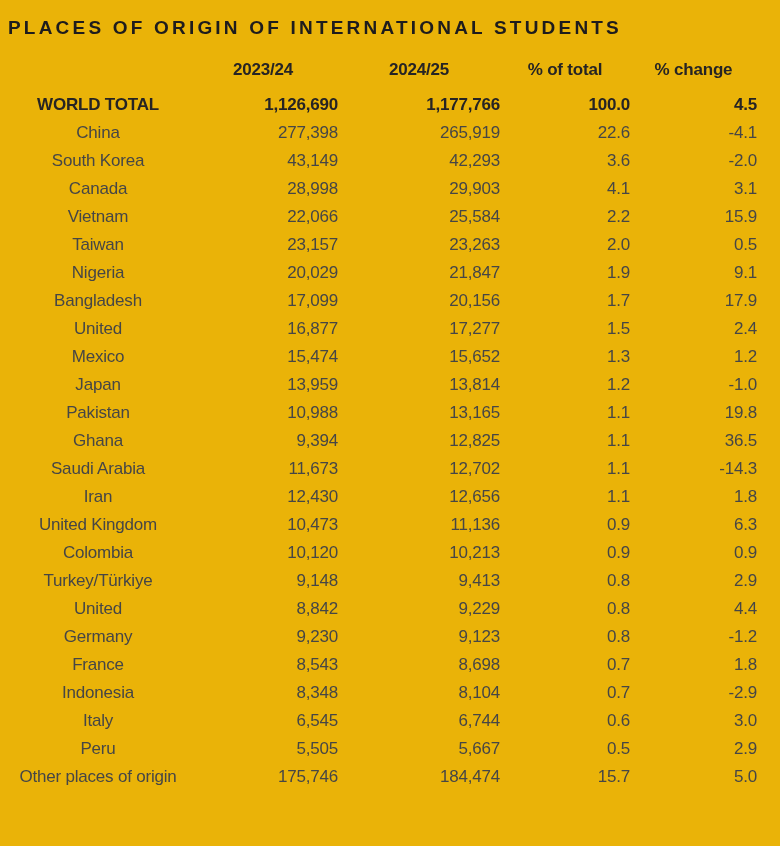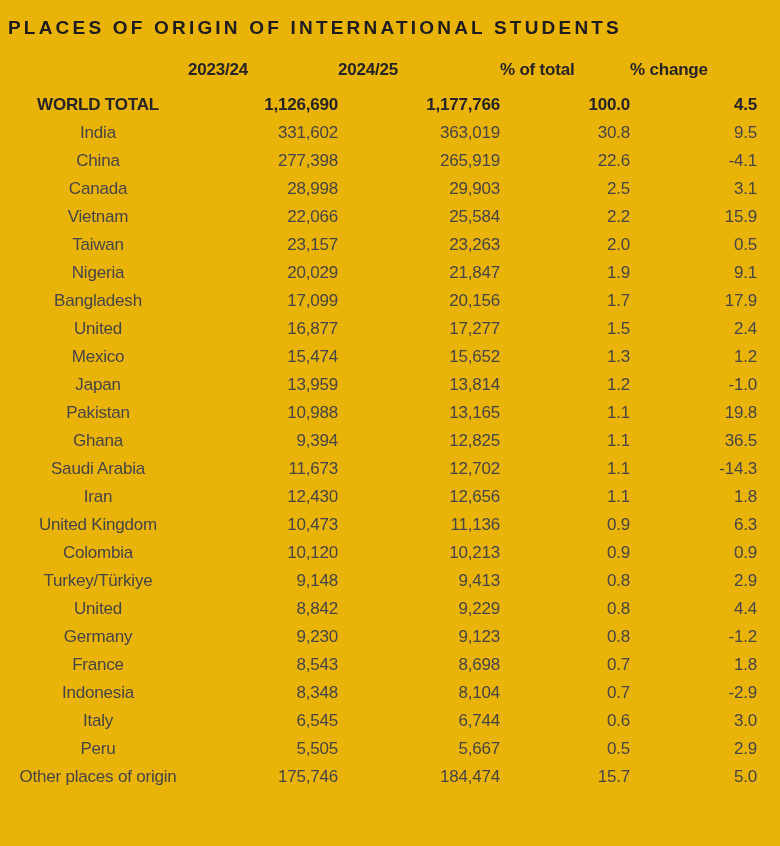--- a/index.html
+++ b/index.html
@@ -32,21 +32,21 @@
   }
   col.c-name  { width: 180px; }
   col.c-y1    { width: 150px; }
   col.c-y2    { width: 162px; }
   col.c-pct   { width: 130px; }
   col.c-chg   { width: 127px; }
   thead th {
     font-size: 17px;
     font-weight: 700;
     color: #262424;
-    text-align: left;
+    text-align: center;
     padding: 21px 0 11px 0;
     letter-spacing: -0.2px;
     white-space: nowrap;
   }
   thead th.name { text-align: left; }
   tbody td {
     font-size: 17px;
     color: #464646;
     text-align: right;
     height: 28px;
@@ -85,38 +85,38 @@
     </thead>
     <tbody id="rows">
         <tr class="total">
           <td class="name">WORLD TOTAL</td>
           <td>1,126,690</td>
           <td>1,177,766</td>
           <td>100.0</td>
           <td>4.5</td>
         </tr>
         <tr>
-          <td class="name">India</td>
-          <td>331,602</td>
-          <td>363,019</td>
-          <td>30.8</td>
-          <td>9.5</td>
-        </tr>
-        <tr>
           <td class="name">China</td>
           <td>277,398</td>
           <td>265,919</td>
           <td>22.6</td>
           <td>-4.1</td>
         </tr>
         <tr>
+          <td class="name">South Korea</td>
+          <td>43,149</td>
+          <td>42,293</td>
+          <td>3.6</td>
+          <td>-2.0</td>
+        </tr>
+        <tr>
           <td class="name">Canada</td>
           <td>28,998</td>
           <td>29,903</td>
-          <td>2.5</td>
+          <td>4.1</td>
           <td>3.1</td>
         </tr>
         <tr>
           <td class="name">Vietnam</td>
           <td>22,066</td>
           <td>25,584</td>
           <td>2.2</td>
           <td>15.9</td>
         </tr>
         <tr>

